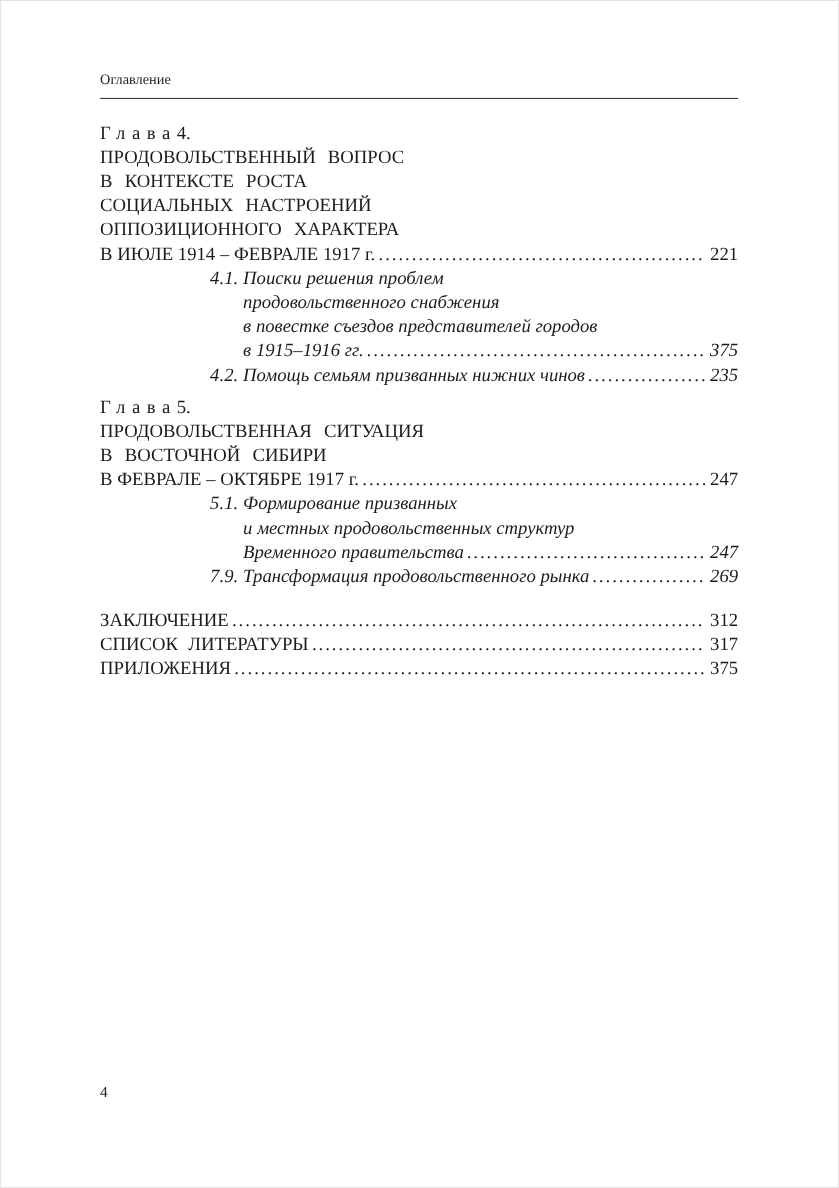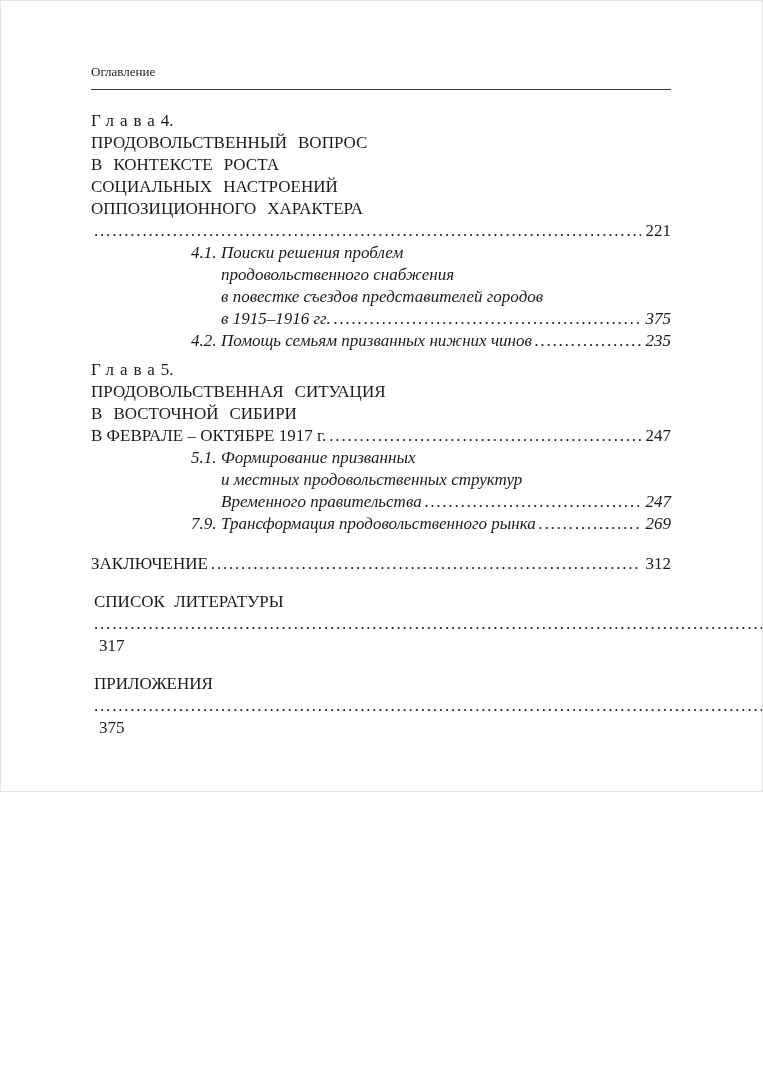--- a/index.html
+++ b/index.html
@@ -1,19 +1,19 @@
 <!DOCTYPE html>
 <html><head>
 <meta charset="utf-8">
 <style>
   * { margin: 0; padding: 0; box-sizing: border-box; }
   html, body { width: 763px; height: 1080px; background: #ffffff; }
   .page {
     position: relative;
-    width: 763px; height: 792px;
+    width: 763px; height: 1080px;
     background: #ffffff;
     border: 1px solid #e3e3e3;
     font-family: "Liberation Serif", "DejaVu Serif", serif;
     color: #1b1b1b;
     overflow: hidden;
   }
   .content { padding: 63px 91px 0 90px; }
 
   .running-head { }
   .head-title { font-size: 13px; line-height: 16px; color: #222; }
@@ -37,21 +37,21 @@
   .line-text { white-space: nowrap; }
   .dots { flex: 1; min-width: 8px; overflow: hidden; white-space: nowrap; margin-left: 3px; }
   .dots::after {
     content: "................................................................................................................................................................";
     letter-spacing: 1.8px;
   }
   .pg { flex-shrink: 0; padding-left: 5px; }
 
   .chapter + .chapter { margin-top: 7px; }
   .back-matter { margin-top: 18px; }
-  .back-item + .back-item { margin-top: 16px; flex-direction: column; }
+  .back-item + .back-item { margin-top: 0; }
 
   .folio { position: absolute; left: 90px; top: 985px; font-size: 14px; color: #1b1b1b; }
 </style>
 </head>
 <body>
 
 <div class="page">
   <div class="content">
 
     <div class="running-head">
@@ -63,20 +63,21 @@
 
       <section class="chapter">
         <div class="ch-head">
           <span class="ch-label"><span class="spaced">Глава</span><span>4.</span></span>
           <div class="ch-titles">
             <div class="uc">ПРОДОВОЛЬСТВЕННЫЙ ВОПРОС</div>
             <div class="uc">В КОНТЕКСТЕ РОСТА</div>
             <div class="uc">СОЦИАЛЬНЫХ НАСТРОЕНИЙ</div>
             <div class="uc">ОППОЗИЦИОННОГО ХАРАКТЕРА</div>
             <div class="leader-row">
+              <span class="line-text">В ИЮЛЕ 1914 – ФЕВРАЛЕ 1917 г.</span>
               <span class="dots"></span>
               <span class="pg">221</span>
             </div>
           </div>
         </div>
         <div class="sections">
           <div class="sec">
             <span class="sec-num">4.1.</span>
             <div class="sec-body">
               <div>Поиски решения проблем</div>

